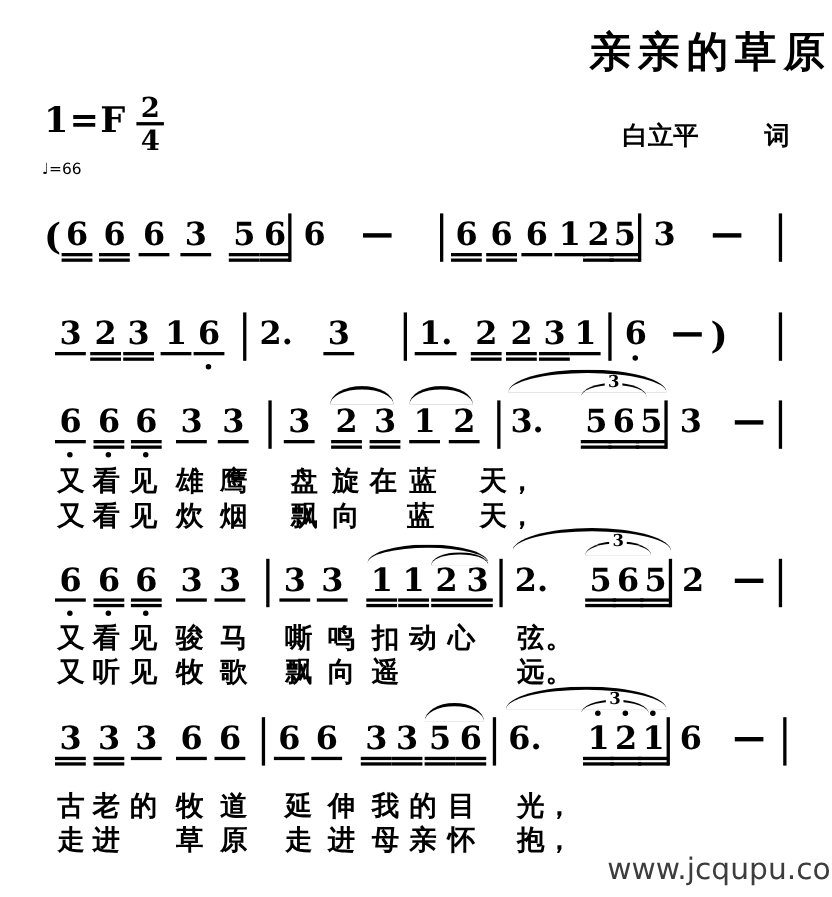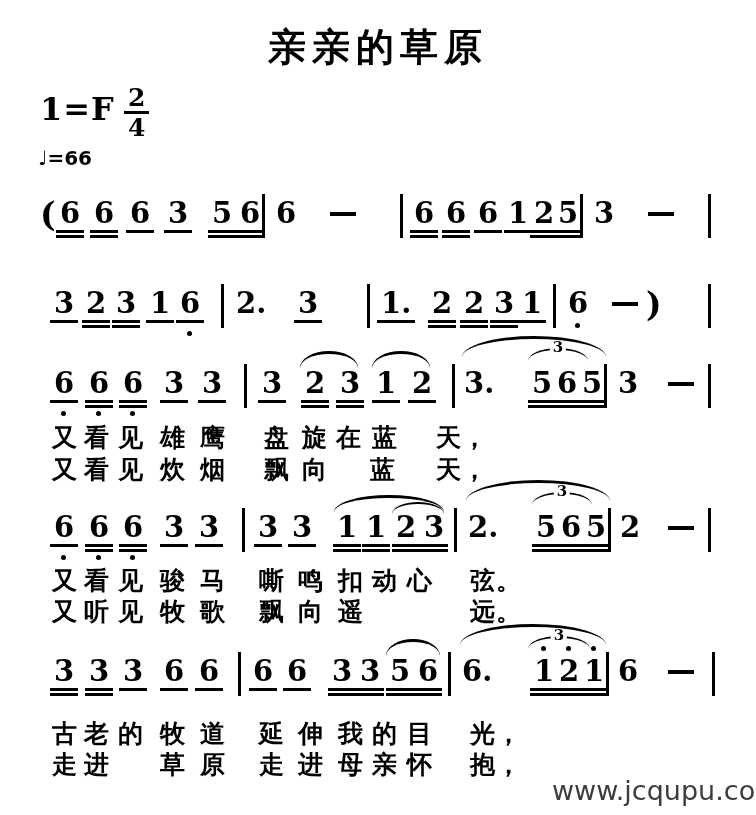--- a/index.html
+++ b/index.html
@@ -1,28 +1,28 @@
 <!DOCTYPE html>
 <html><head>
 <meta charset="utf-8">
 <style>
   html,body{margin:0;padding:0;background:#ffffff;}
   .page{position:relative;width:756px;height:815px;background:#fff;overflow:hidden;
         font-family:"Liberation Serif",serif;color:#000;}
-  .title{position:absolute;top:22px;left:0;width:100%;text-align:center;
+  .title{position:absolute;top:22px;left:0;width:100%;text-align:right;
          font-size:38px;font-weight:900;letter-spacing:6px;
          font-family:"Liberation Sans",sans-serif;}
   .keysig{position:absolute;left:40px;top:90px;font-size:32px;font-weight:700;
           font-family:"DejaVu Serif",serif;letter-spacing:1px;text-align:center;}
   .ts{position:absolute;left:124px;top:84px;display:inline-flex;flex-direction:column;
       align-items:center;font-weight:700;font-size:25px;line-height:27px;
       font-family:"DejaVu Serif",serif;}
   .ts-num{border-bottom:3px solid #000;padding:0 4px;}
   .ts-den{padding:0 4px;}
-  .tempo{position:absolute;left:38px;top:146px;font-size:20px;font-weight:700;
+  .tempo{position:absolute;left:38px;top:146px;font-size:14px;font-weight:400;
          font-family:"DejaVu Sans",sans-serif;}
   .credit{position:absolute;left:566px;width:152px;display:flex;
           justify-content:space-between;font-size:23px;font-weight:600;}
   .credit.c1{top:108px;}
   .credit.c2{top:142px;}
   .wm{position:absolute;left:552px;top:775px;font-size:27px;color:#3d3d3d;
       font-family:"DejaVu Sans",sans-serif;}
 
   .sline{position:absolute;left:0;width:756px;height:0;}
   .note{position:absolute;top:0;font-size:29px;font-weight:700;line-height:30px;
@@ -60,20 +60,24 @@
 <div class="page">
   <div class="title">亲亲的草原</div>
 
   <div class="keysig">1=F</div>
   <div class="ts">
     <span class="ts-num">2</span>
     <span class="ts-den">4</span>
   </div>
   <div class="tempo">♩=66</div>
 
+  <div class="credit c1">
+    <span>白立平</span>
+    <span>词</span>
+  </div>
 
   <div>
       <div class="sline" style="top: 198px;">
         <span class="sym" style="left: 40px;">(</span>
         <span class="note u2" style="left: 60px;">6</span>
         <span class="note u2" style="left: 94px;">6</span>
         <span class="note u1" style="left: 130px;">6</span>
         <span class="note u1" style="left: 168px;">3</span>
         <span class="note u2" style="left: 212px;">5</span>
         <span class="note u2" style="left: 240px;">6</span>

